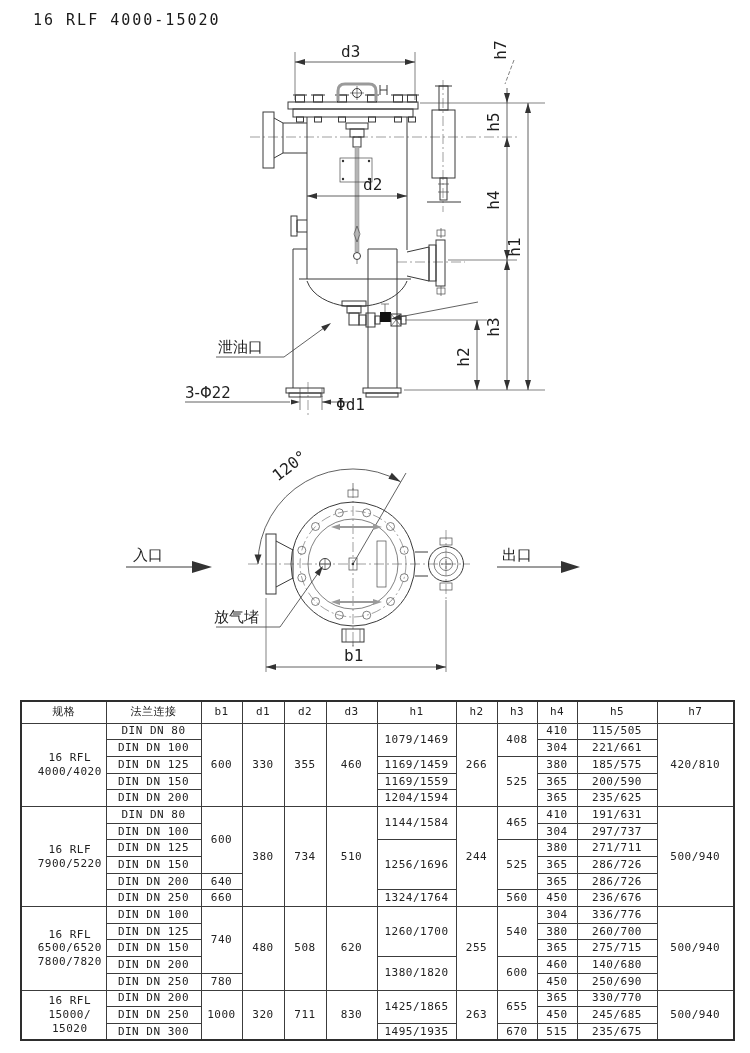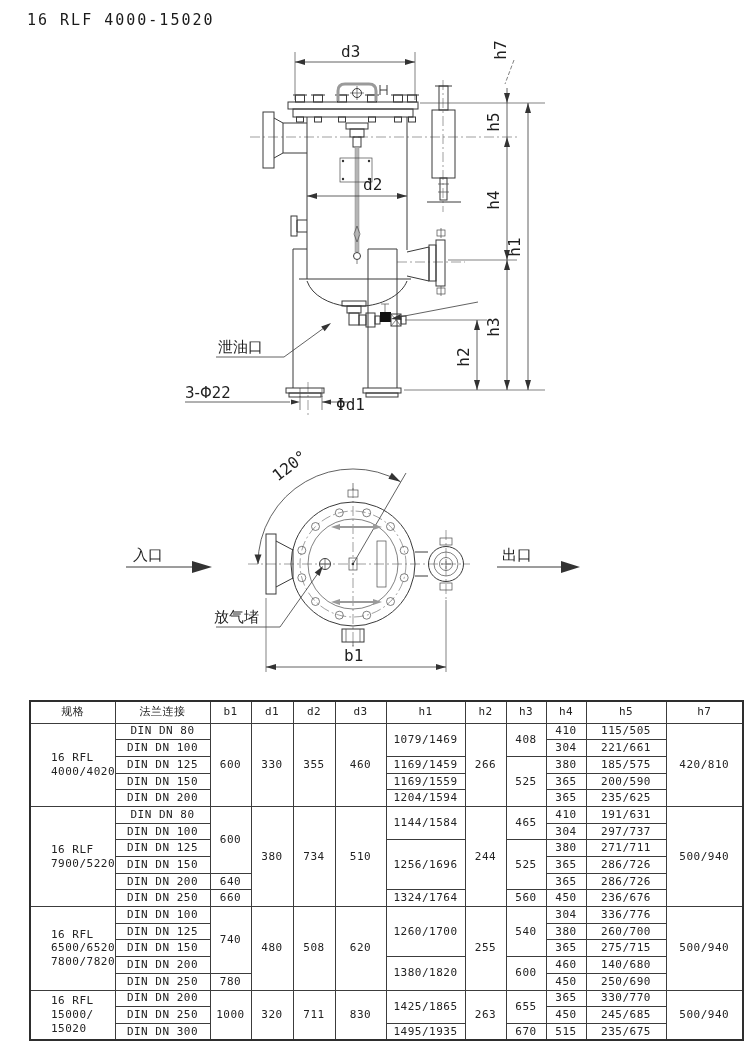--- a/index.html
+++ b/index.html
@@ -1,46 +1,46 @@
 <!DOCTYPE html>
 <html><head>
 <meta charset="utf-8">
 <style>
   html,body{margin:0;padding:0;}
   body{
     width:750px;height:1053px;position:relative;background:#ffffff;
     font-family:"DejaVu Sans Mono","DejaVu Sans",monospace;color:#1f1f1f;
   }
   .page-title{
-    position:absolute;left:27px;top:11px;font-size:15px;letter-spacing:2px;
+    position:absolute;left:33px;top:11px;font-size:15px;letter-spacing:2px;
     color:#1a1a1a;white-space:nowrap;
   }
   svg.draw{position:absolute;left:0;top:0;}
   .ln{stroke:#3a3a3a;fill:none;stroke-width:1;}
   .thin{stroke:#4a4a4a;fill:none;stroke-width:.7;}
   .dim{stroke:#3a3a3a;fill:none;stroke-width:.8;}
   .cl{stroke:#606060;fill:none;stroke-width:.6;stroke-dasharray:10 3 2 3;}
   .ar{fill:#333;stroke:none;}
   .grayfill{fill:#9a9a9a;stroke:none;}
   text{fill:#1f1f1f;font-family:"DejaVu Sans Mono","DejaVu Sans",monospace;}
   .dimtxt{font-size:16px;}
   .cjk{font-size:15px;font-family:"DejaVu Sans","DejaVu Sans Mono",sans-serif;}
   
   .spec-table{
     position:absolute;left:20px;top:700px;width:715px;height:340px;
-    border-collapse:collapse;table-layout:fixed;font-size:11px;margin-left:9px;
+    border-collapse:collapse;table-layout:fixed;font-size:11px;
   }
   .spec-table th,.spec-table td{
     border:1px solid #3c3c3c;padding:0;text-align:center;vertical-align:middle;
     letter-spacing:.5px;font-weight:normal;color:#222;line-height:1.25;
   }
   .spec-table{border:2px solid #2e2e2e;}
   .spec-table thead tr{height:22px;}
   .spec-table tbody tr{height:16.7px;}
-  .spec-table td.spec{text-align:left;padding-left:20px;white-space:pre-line;}
+  .spec-table td.spec{text-align:center;padding-left:12px;white-space:pre-line;}
   .spec-table tr.group-start td{border-top:1.5px solid #2e2e2e;}
 </style>
 </head>
 <body>
 
 <div class="page-title">16 RLF 4000-15020</div>
 
 <svg class="draw" width="750" height="695" viewBox="0 0 750 695">
 
   <g>

